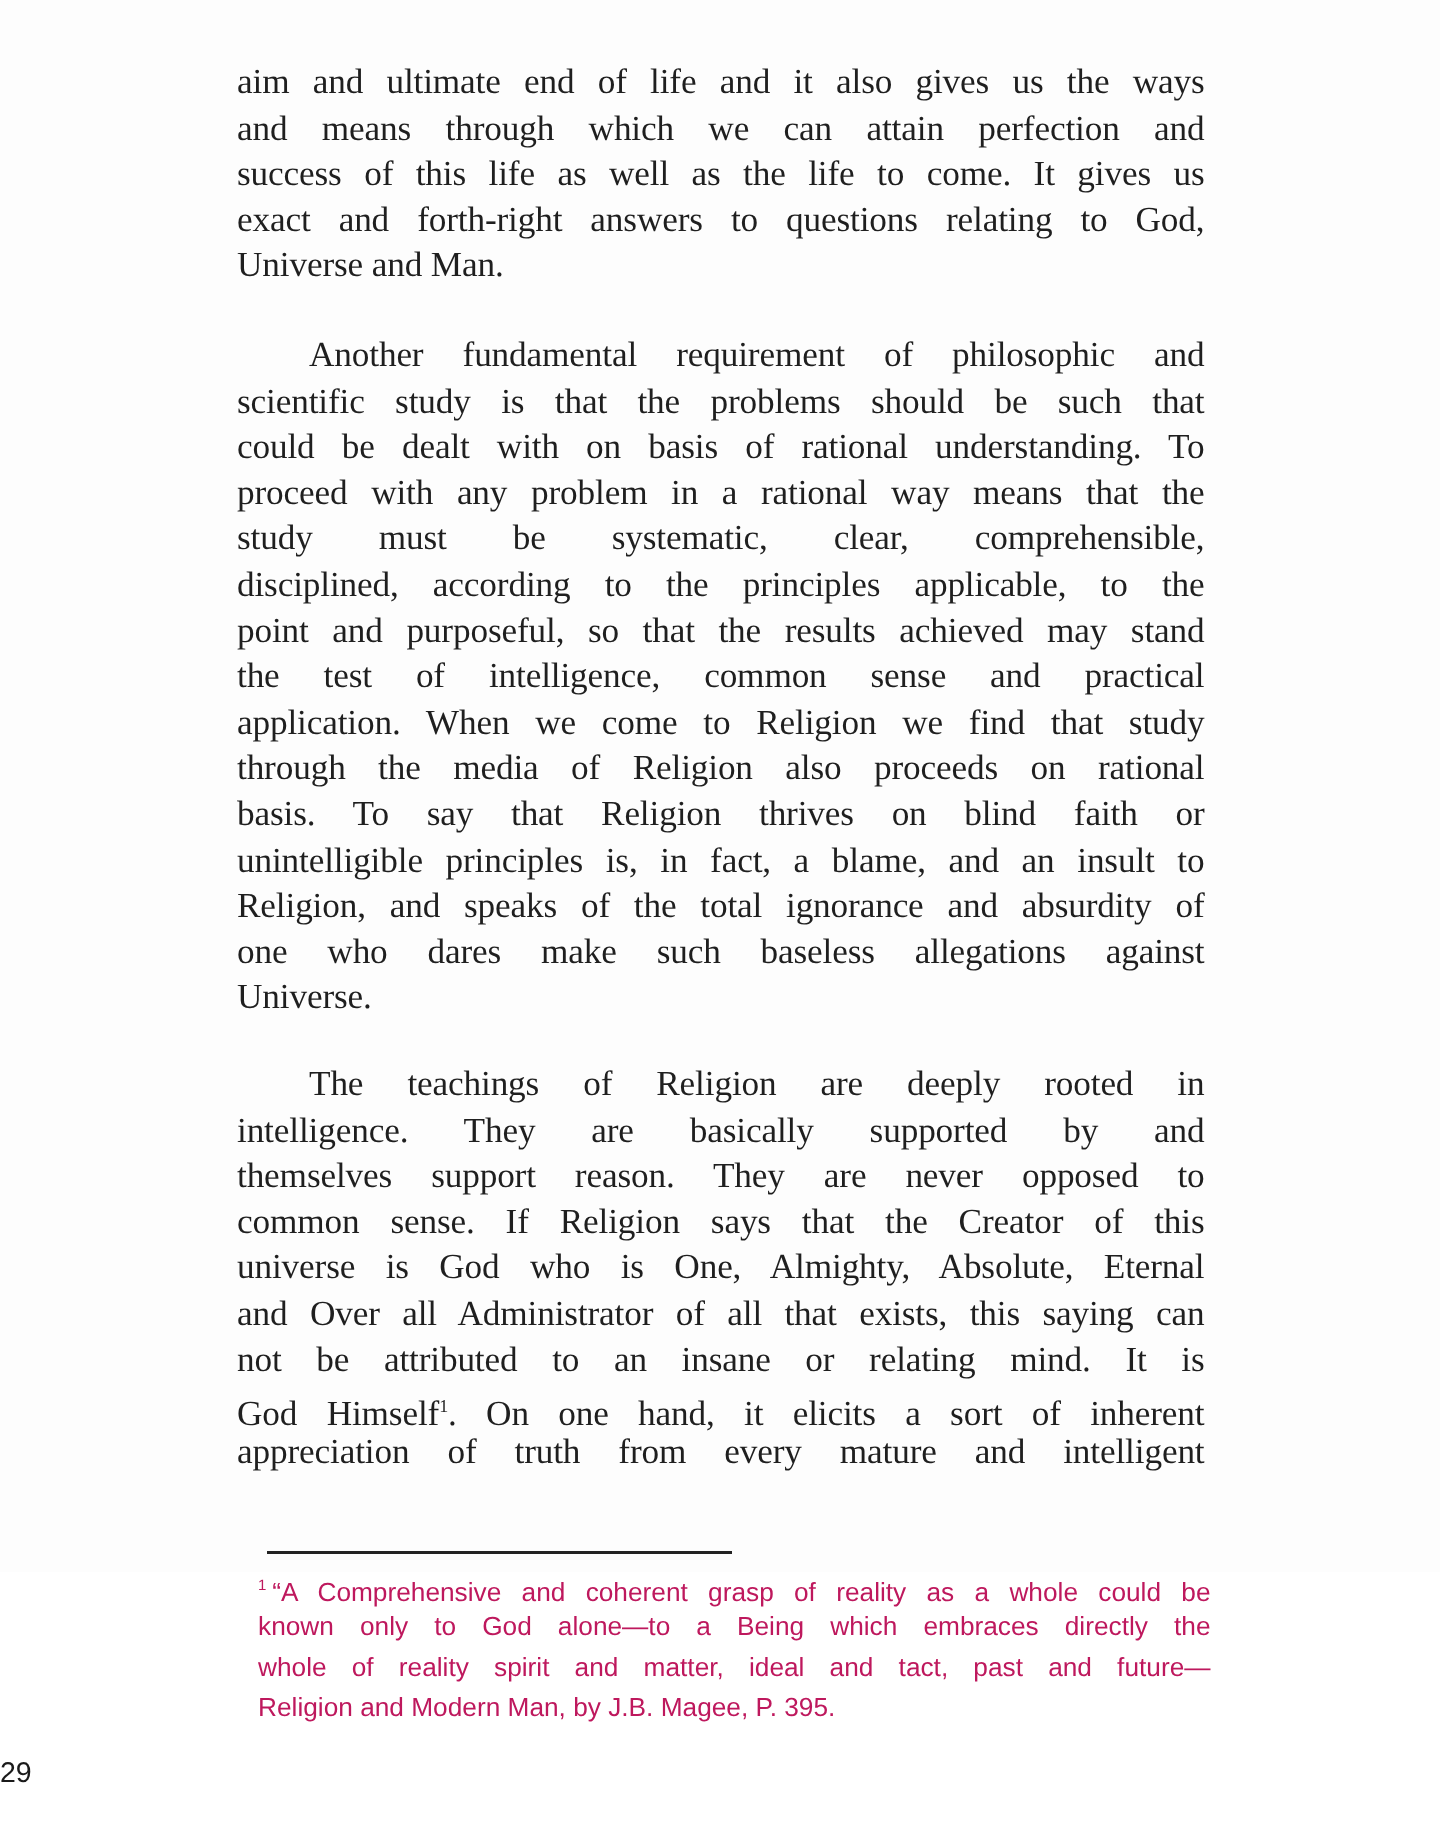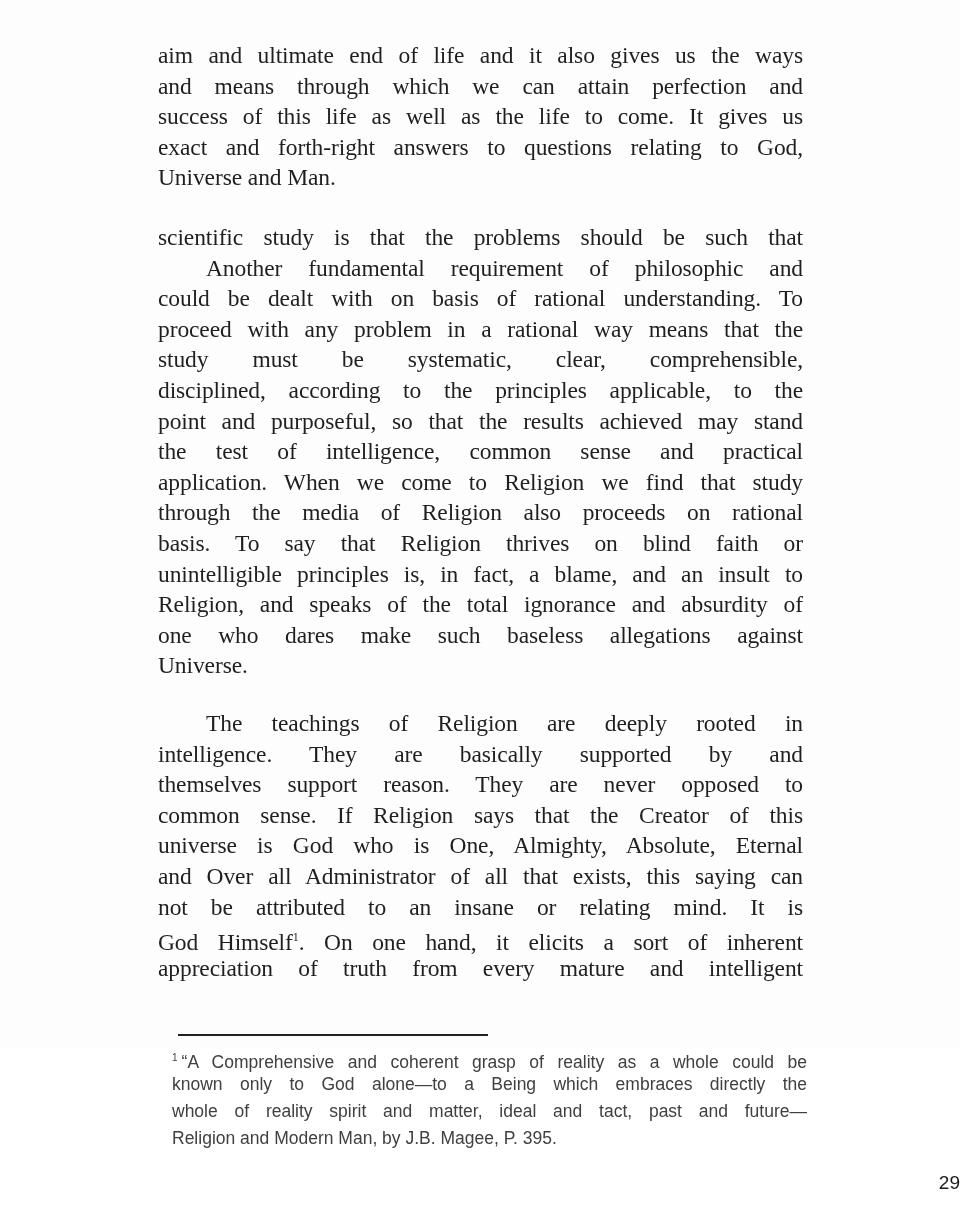--- a/index.html
+++ b/index.html
@@ -14,46 +14,46 @@
             text-align: justify; text-align-last: justify; }
     .line.last { text-align-last: left; }
     .line.indent { padding-left: 48px; }
     #p1 { top: 40px; }
     #p2 { top: 222px; }
     #p3 { top: 708px; }
     .rule { position: absolute; left: 178px; top: 1034px; width: 310px; height: 2px; background: #222; }
     .footnote {
       position: absolute; left: 172px; top: 1044px; width: 635px;
       font-family: "Liberation Sans", "DejaVu Sans", sans-serif;
-      font-size: 17.5px; color: #404040;
+      font-size: 17.5px; color: #be185d;
     }
     .footnote .line { height: 27px; line-height: 27px; }
     .fn-mark { font-size: 10px; vertical-align: 7px; margin-right: 4px; }
     .sup { font-size: 12px; vertical-align: 9px; }
     .page-number {
-      position: absolute; left: 0; width: 960px; top: 1172px; text-align: right;
+      position: absolute; left: 0; width: 960px; top: 1172px; text-align: left;
       font-family: "Liberation Sans", "DejaVu Sans", sans-serif; font-size: 19px; color: #1a1a1a;
     }
   </style>
 </head>
 <body>
 
 <div class="page">
 
   <div class="body-text" id="p1">
     <span class="line">aim and ultimate end of life and it also gives us the ways</span>
     <span class="line">and means through which we can attain perfection and</span>
     <span class="line">success of this life as well as the life to come. It gives us</span>
     <span class="line">exact and forth-right answers to questions relating to God,</span>
     <span class="line last">Universe and Man.</span>
   </div>
 
   <div class="body-text" id="p2">
+    <span class="line indent">Another fundamental requirement of philosophic and</span>
     <span class="line">scientific study is that the problems should be such that</span>
-    <span class="line indent">Another fundamental requirement of philosophic and</span>
     <span class="line">could be dealt with on basis of rational understanding. To</span>
     <span class="line">proceed with any problem in a rational way means that the</span>
     <span class="line">study must be systematic, clear, comprehensible,</span>
     <span class="line">disciplined, according to the principles applicable, to the</span>
     <span class="line">point and purposeful, so that the results achieved may stand</span>
     <span class="line">the test of intelligence, common sense and practical</span>
     <span class="line">application. When we come to Religion we find that study</span>
     <span class="line">through the media of Religion also proceeds on rational</span>
     <span class="line">basis. To say that Religion thrives on blind faith or</span>
     <span class="line">unintelligible principles is, in fact, a blame, and an insult to</span>

